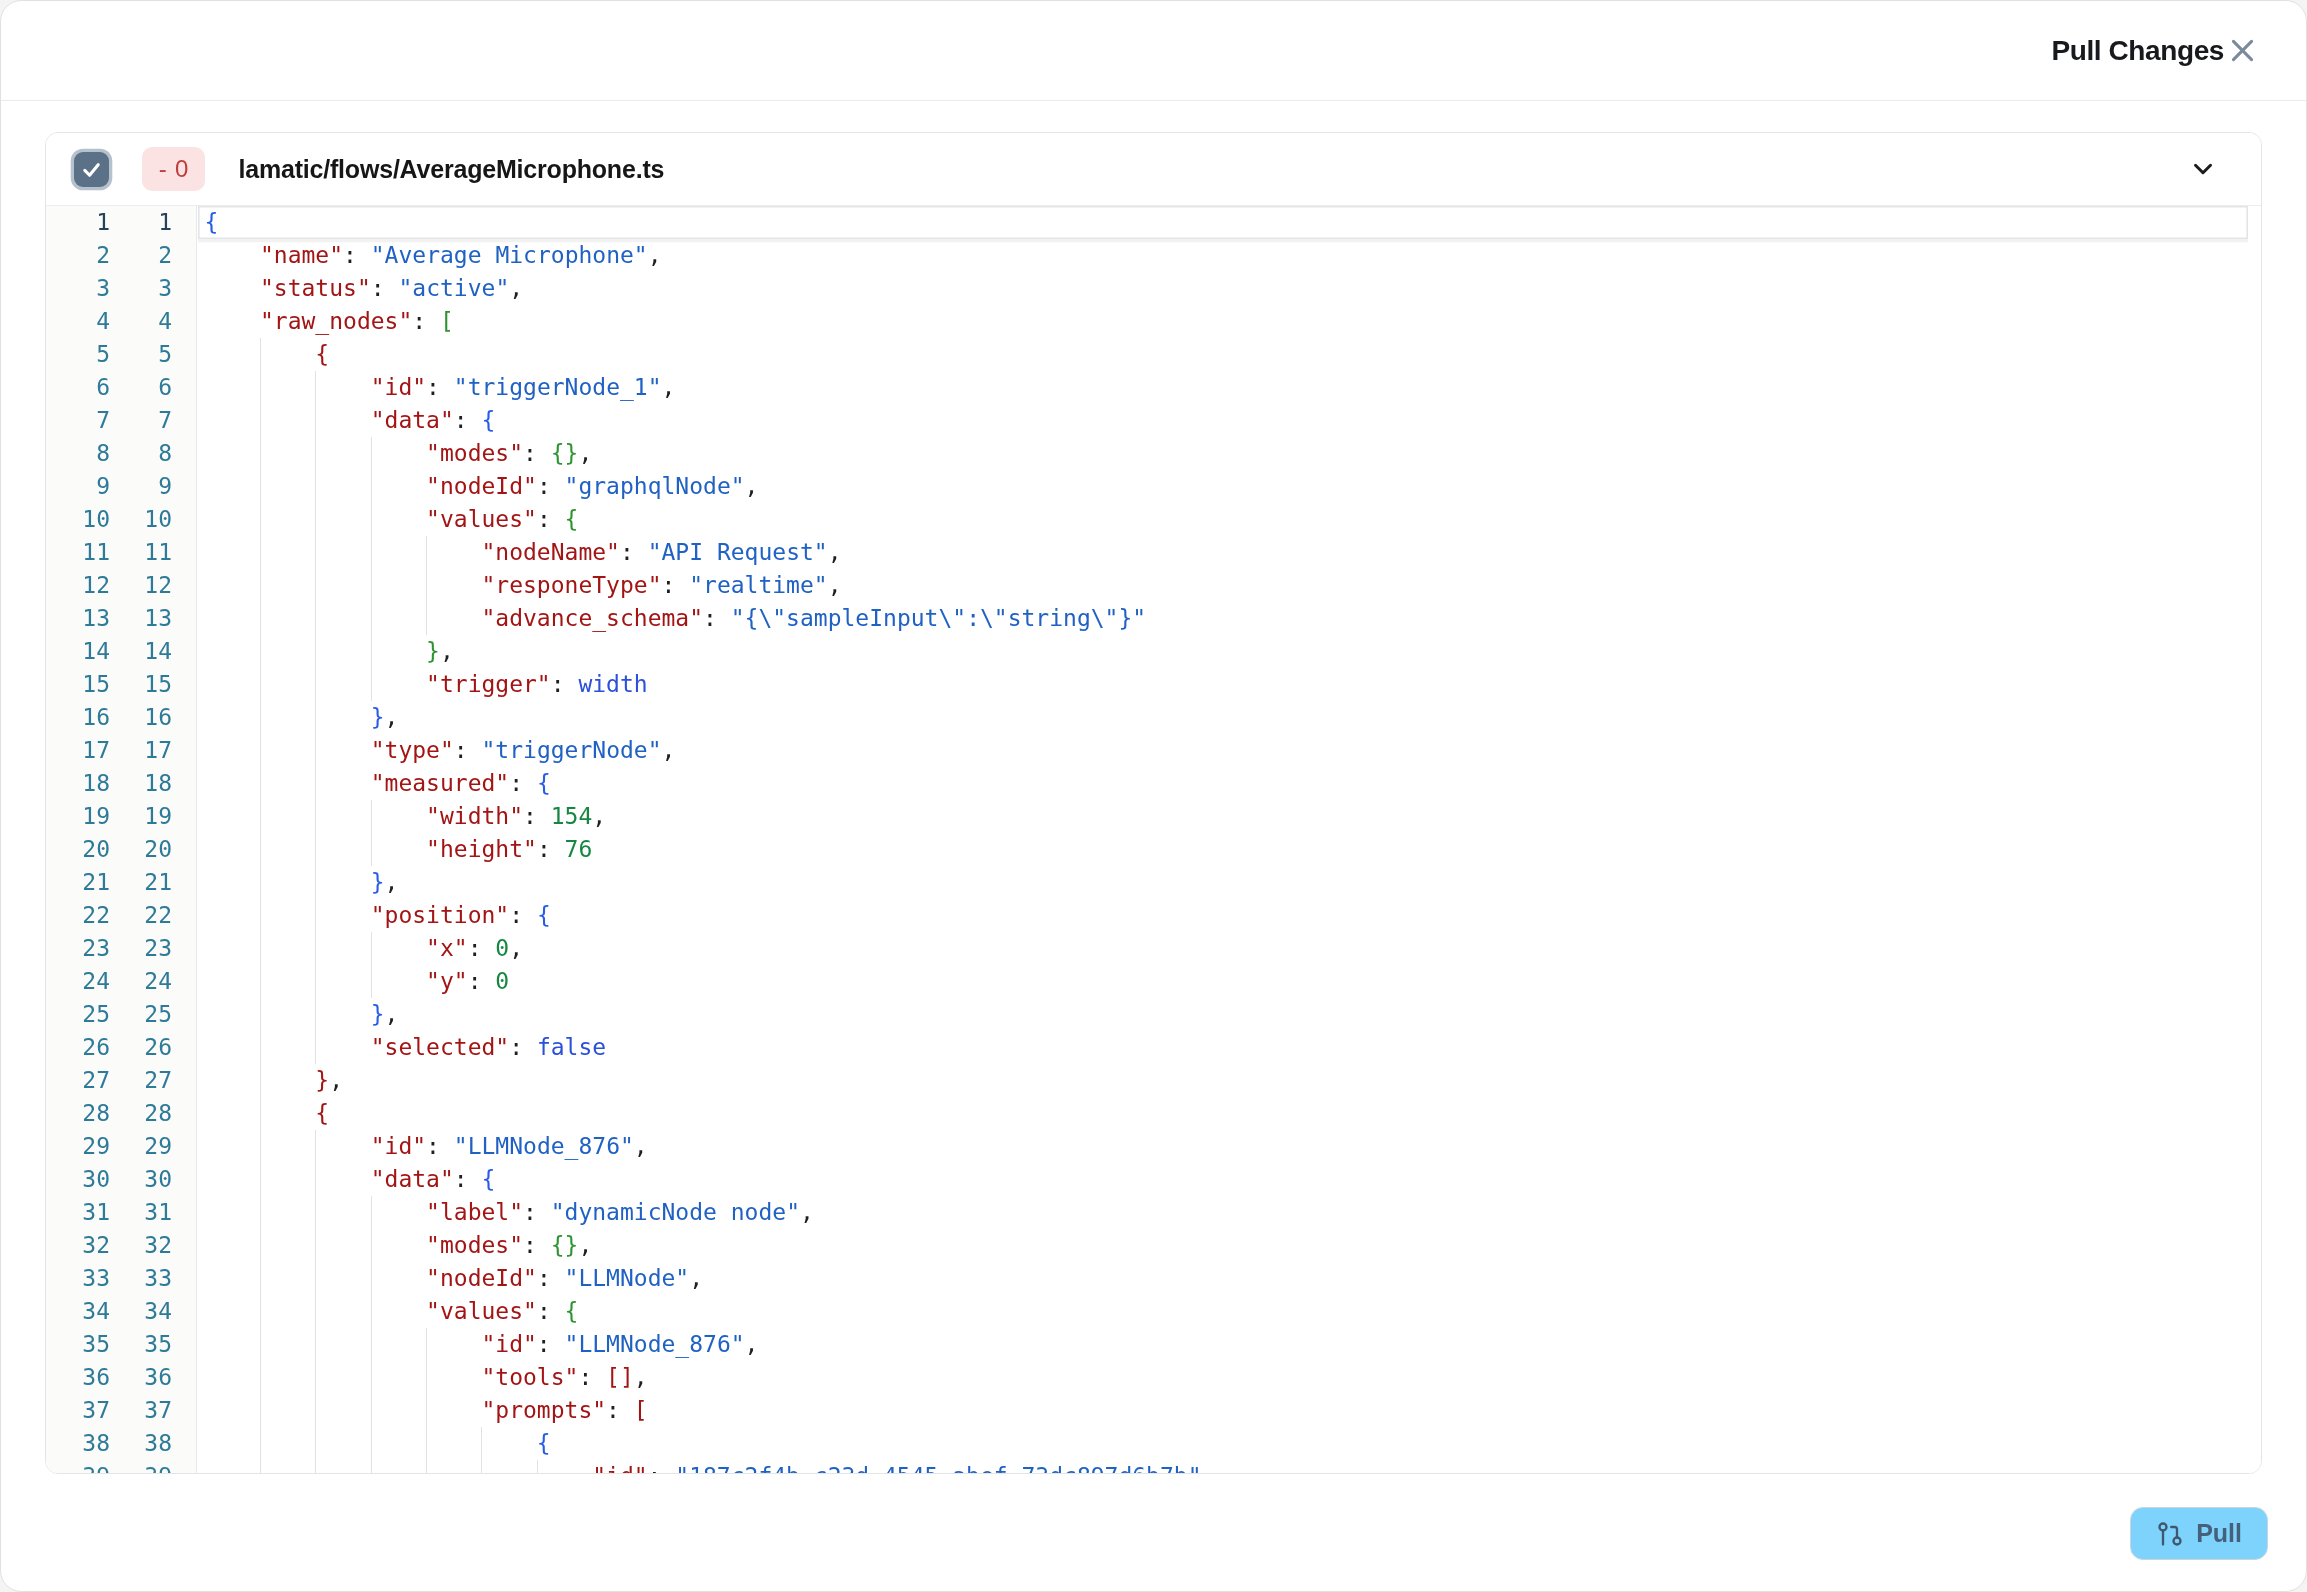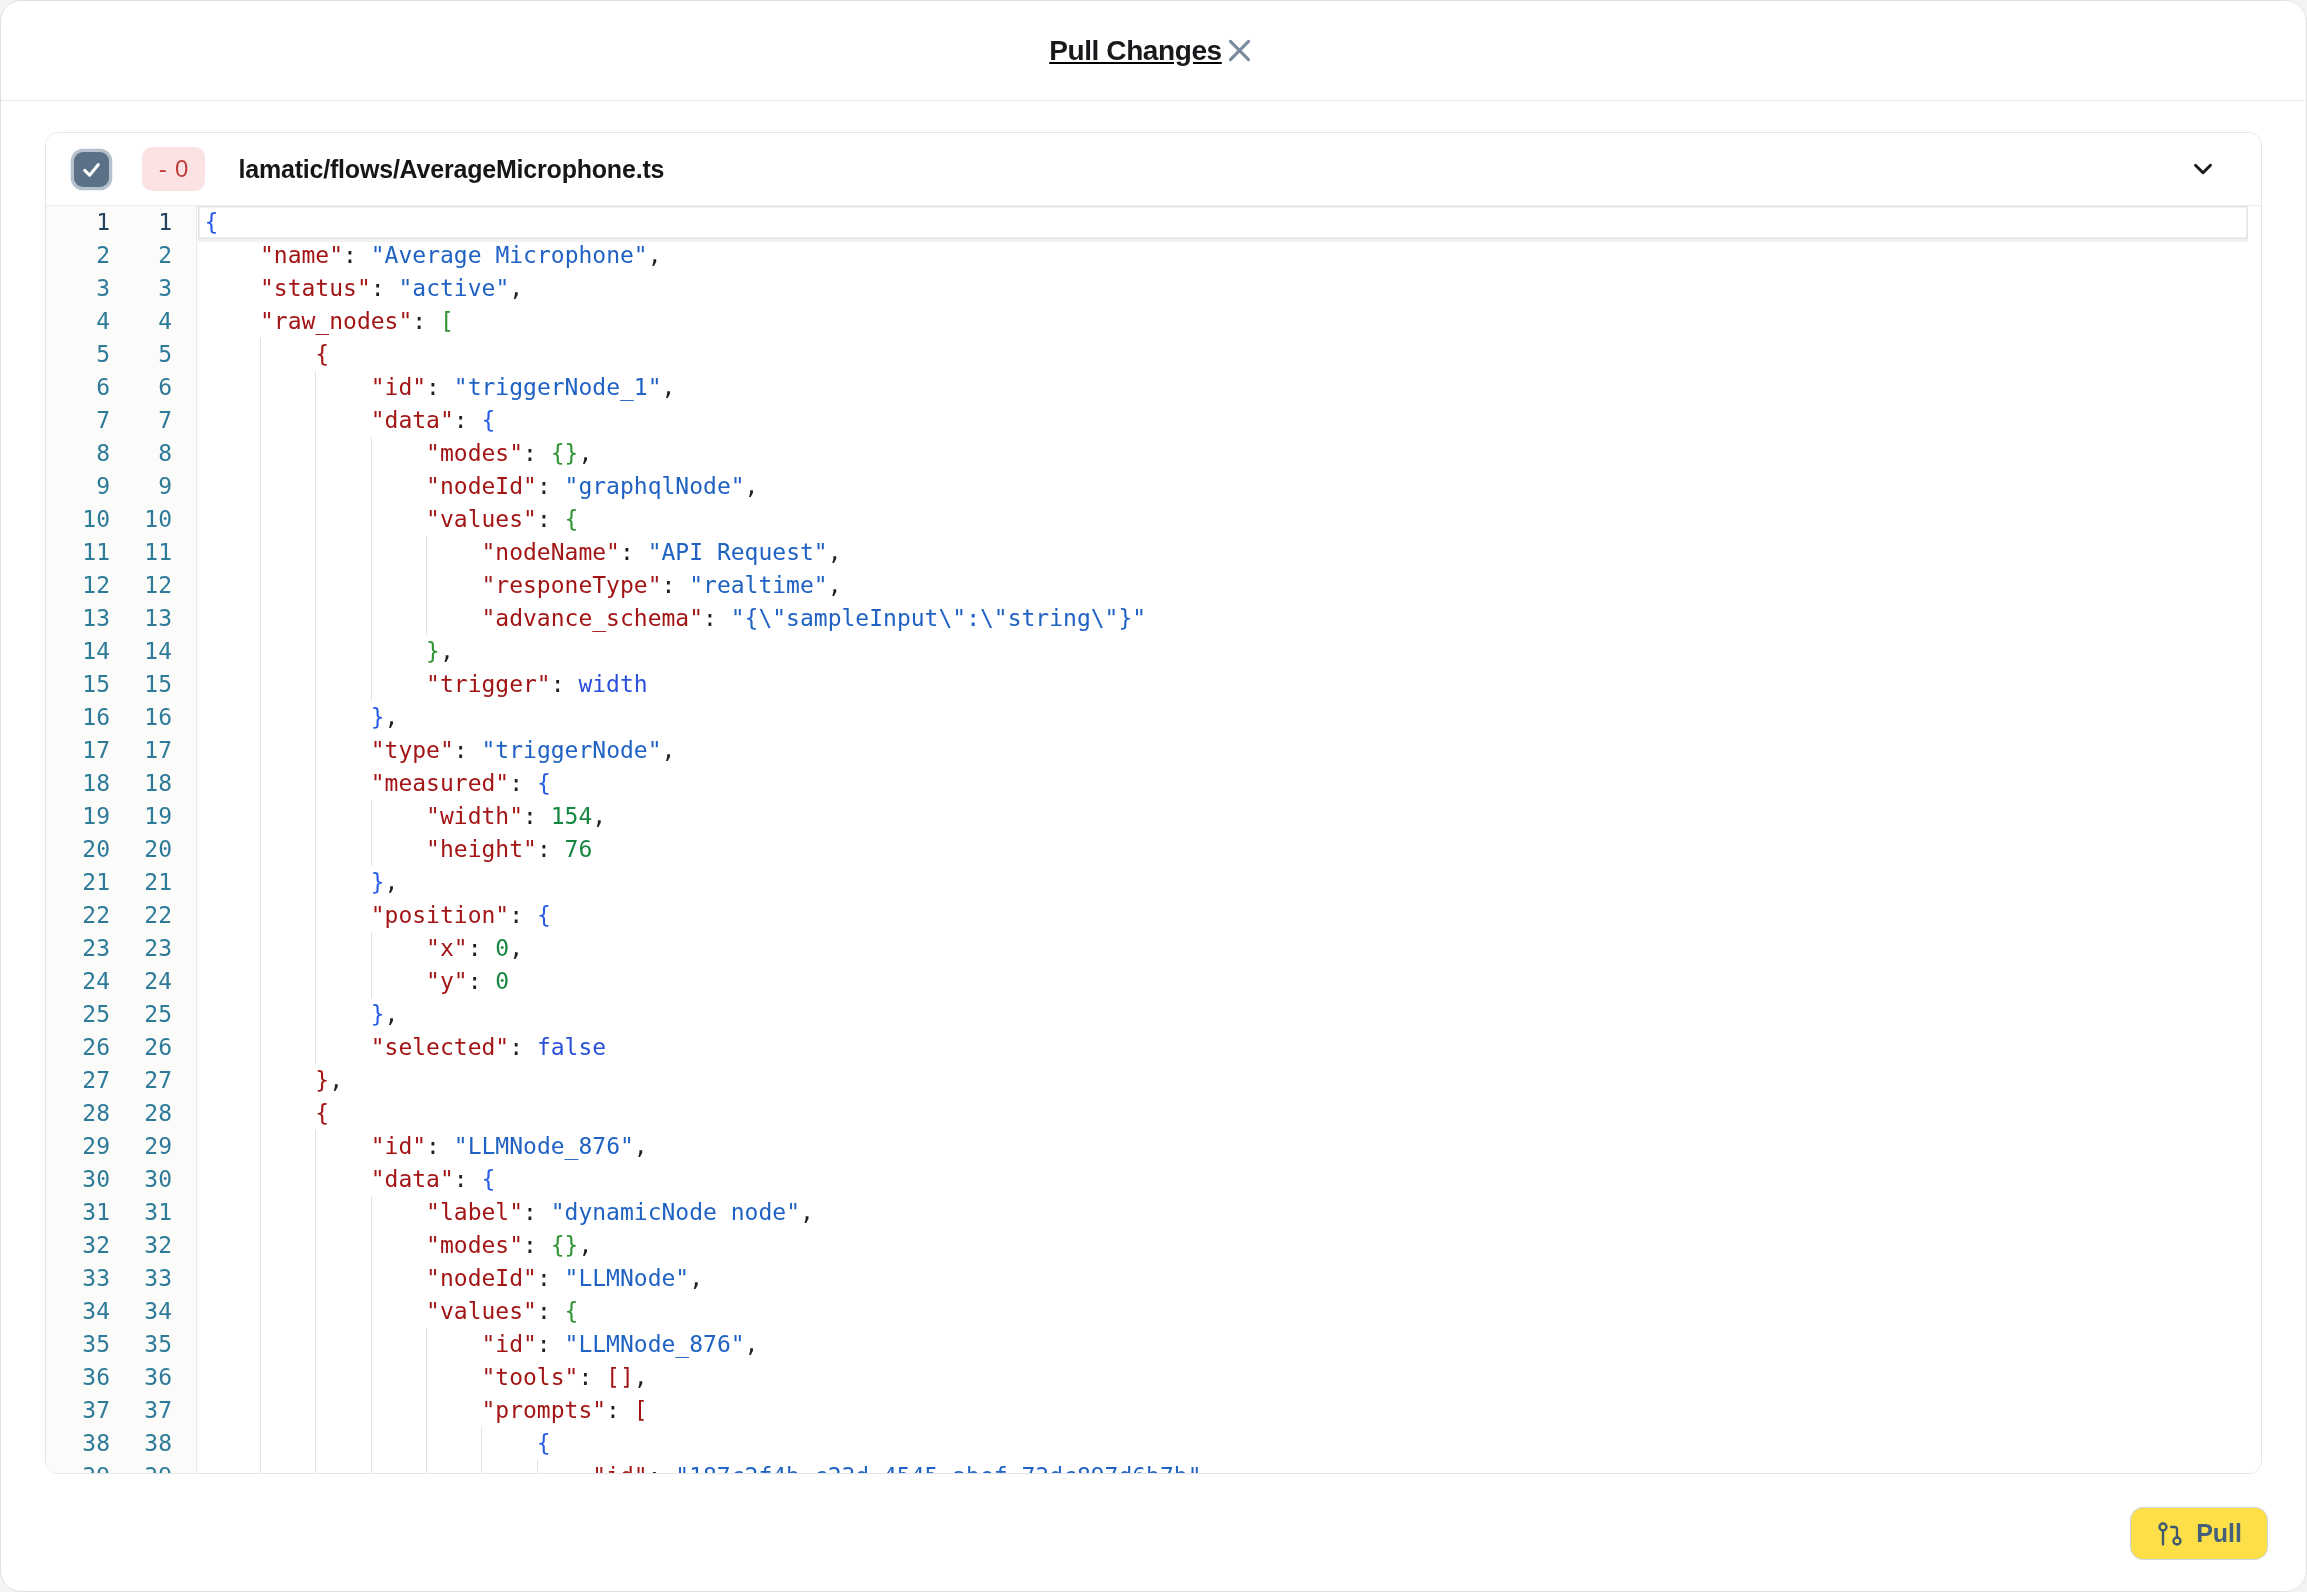--- a/index.html
+++ b/index.html
@@ -1,18 +1,18 @@
 <!DOCTYPE html>
 <html style="--c-key: #a31515; --c-string: #2062c4; --c-number: #158741; --c-bool: #2b50d9; --c-punct: #1f1f1f; --c-bracket1: #285ce8; --c-bracket2: #2e9331; --c-bracket3: #a31515; --c-ln: #2d7a99; --c-badge-bg: #fbe3e4; --c-badge-text: #bf3d3d; --c-checkbox-bg: #5b7187; --c-button-text: #45607a;font-size:13px"><head>
 <meta charset="utf-8">
 <style>
   html,body{margin:0;padding:0;background:#f4f4f4;}
   body{width:2307px;height:1592px;position:relative;font-family:"Liberation Sans",sans-serif;overflow:hidden;}
   .dialog{position:absolute;inset:0;background:#fff;border:1.6px solid #e0e0e0;border-radius:21.4px;box-sizing:border-box;overflow:hidden;}
-  .header{height:99px;padding:0 30px;display:flex;align-items:center;justify-content:center;border-bottom:1.6px solid #e7ecee;text-decoration:underline;}
+  .header{height:99px;padding:0 46px;display:flex;align-items:center;justify-content:flex-end;border-bottom:1.6px solid #e7ecee;}
   .title{font-size:28px;font-weight:700;color:#17191c;letter-spacing:-0.4px;}
   .close-btn{width:36px;height:36px;display:flex;align-items:center;justify-content:center;cursor:pointer;background:none;border:none;padding:0;}
   .card{position:absolute;left:44px;right:44px;top:131px;height:1342px;border:1.6px solid #e5e5e6;border-radius:13px;box-sizing:border-box;overflow:hidden;background:#fff;}
   .filerow{height:72px;display:flex;align-items:center;padding:0 21.4px;border-bottom:1.6px solid #ededed;background:#fff;cursor:pointer;}
   .cb{width:35px;height:35px;border-radius:9px;background:#5b7187;box-shadow:0 0 0 3.3px #b5c2cd;display:flex;align-items:center;justify-content:center;margin:3.3px 3.3px 3.3px 6.6px;flex:0 0 auto;cursor:pointer;}
   .badge{margin-left:30px;background:#fbe3e4;color:#bf3d3d;border-radius:10px;padding:8.2px 16.4px;font-size:24px;font-weight:500;letter-spacing:0.8px;flex:0 0 auto;}
   .fname{margin-left:33px;font-size:25px;font-weight:700;color:#161616;letter-spacing:-0.2px;text-align:right;}
   .chev{margin-left:auto;margin-right:21.4px;display:flex;align-items:center;cursor:pointer;}
   
   .codewrap{position:relative;height:1268px;overflow:hidden;background:#fff;
@@ -29,21 +29,21 @@
   .ig.g{border-left:1.6px solid #e2e2e2;}
   .t-k{color:var(--c-key,#a31515);}
   .t-p{color:var(--c-punct,#1f1f1f);}
   .t-s{color:var(--c-string,#2062c4);}
   .t-b{color:var(--c-bool,#2b50d9);}
   .t-n{color:var(--c-number,#158741);}
   .t-B{color:var(--c-bracket1,#285ce8);}
   .t-G{color:var(--c-bracket2,#2e9331);}
   .t-R{color:var(--c-bracket3,#a31515);}
   .pullbtn{position:absolute;right:38px;bottom:31px;height:53px;padding:0 25px;display:flex;align-items:center;gap:12.3px;
-    border:1.6px solid #c9d6e2;border-radius:13px;background:#fde047;color:#45607a;font-size:25px;font-weight:600;
+    border:1.6px solid #c9d6e2;border-radius:13px;background:#7dd3fc;color:#45607a;font-size:25px;font-weight:600;
     font-family:"Liberation Sans",sans-serif;cursor:pointer;}
 </style>
 </head>
 <body>
 
 <div class="dialog">
 
   <div class="header">
     <div class="title">Pull Changes</div>
     <button class="close-btn">

